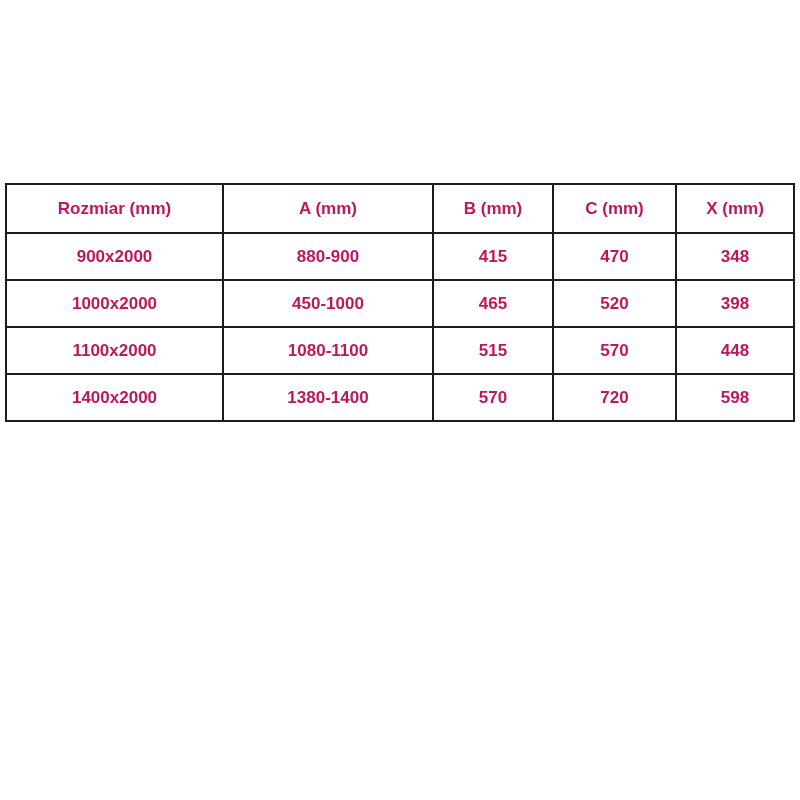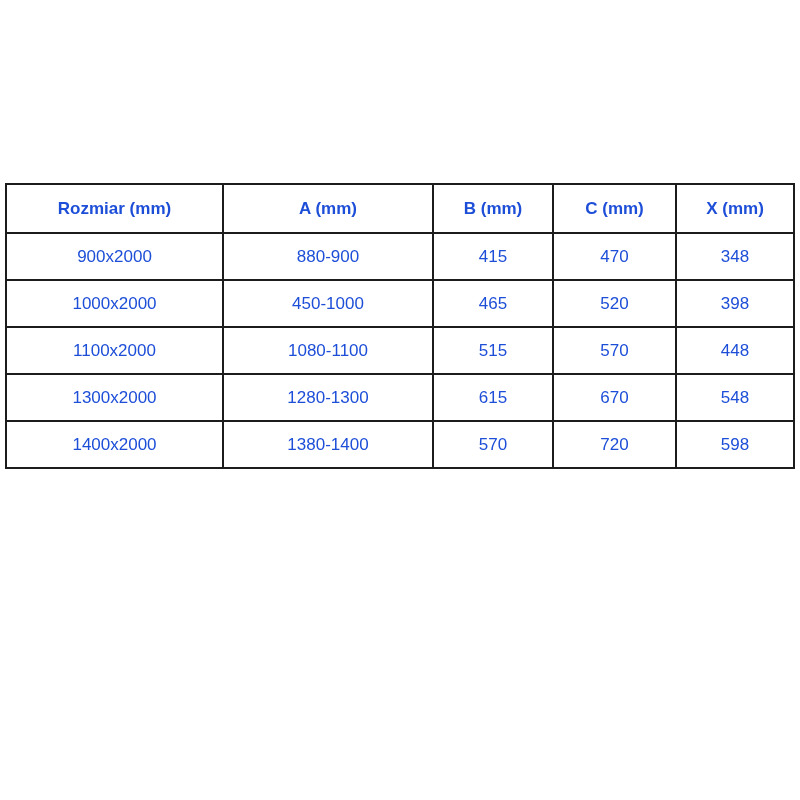--- a/index.html
+++ b/index.html
@@ -24,28 +24,28 @@
   }
   table.spec-table th,
   table.spec-table td {
     border: 2px solid #1c1c1c;
     text-align: center;
     vertical-align: middle;
     font-size: 17px;
     line-height: 1;
     padding: 14px;
     background: #ffffff;
-    color: #1d4ed8;
+    color: #be185d;
   }
   table.spec-table th {
     font-weight: bold;
     height: 49px;
   }
   table.spec-table td {
-    font-weight: normal;
+    font-weight: bold;
     height: 47px;
   }
   col.c0 { width: 217px; }
   col.c1 { width: 210px; }
   col.c2 { width: 120px; }
   col.c3 { width: 123px; }
   col.c4 { width: 118px; }
 </style>
 </head>
 <body>
@@ -84,27 +84,20 @@
         <td>398</td>
       </tr>
       <tr>
         <td>1100x2000</td>
         <td>1080-1100</td>
         <td>515</td>
         <td>570</td>
         <td>448</td>
       </tr>
       <tr>
-        <td>1300x2000</td>
-        <td>1280-1300</td>
-        <td>615</td>
-        <td>670</td>
-        <td>548</td>
-      </tr>
-      <tr>
         <td>1400x2000</td>
         <td>1380-1400</td>
         <td>570</td>
         <td>720</td>
         <td>598</td>
       </tr>
     </tbody>
   </table>
 </div>
 

